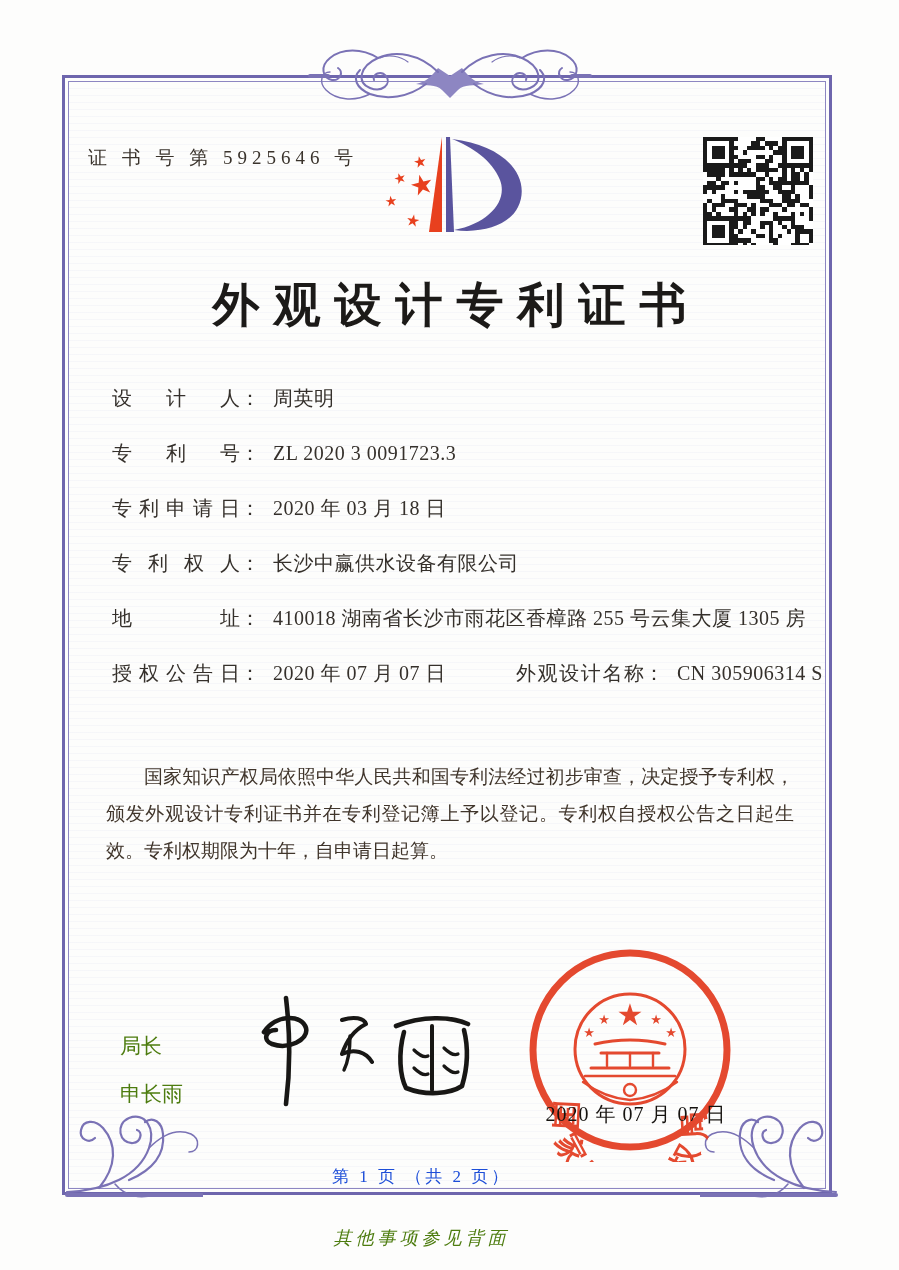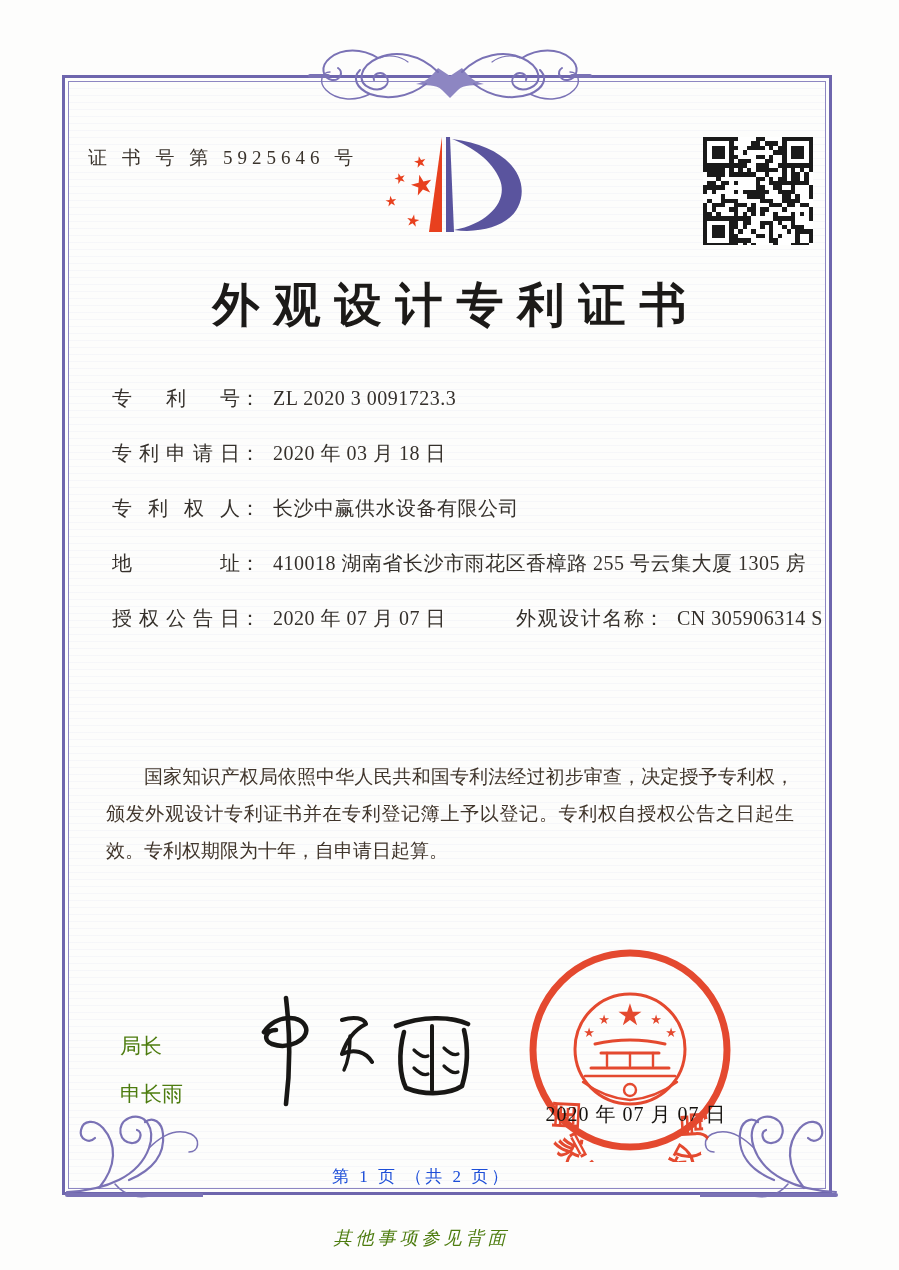--- a/index.html
+++ b/index.html
@@ -374,20 +374,23 @@
       <rect x="88" y="8.8" width="13.200000000000001" height="13.200000000000001" fill="#1a1a1a"></rect>
       <rect x="0" y="79.2" width="30.800000000000004" height="30.800000000000004" fill="#1a1a1a"></rect>
       <rect x="4.4" y="83.60000000000001" width="22" height="22" fill="#fff"></rect>
       <rect x="8.8" y="88" width="13.200000000000001" height="13.200000000000001" fill="#1a1a1a"></rect>
     </svg>
 
   <h1 class="title">外观设计专利证书</h1>
 
   <div class="fields">
     <div class="field-row">
+      <span class="flabel">设计人</span><span class="fcolon">：</span><span class="fvalue">周英明</span>
+    </div>
+    <div class="field-row">
       <span class="flabel">专利号</span><span class="fcolon">：</span><span class="fvalue">ZL 2020 3 0091723.3</span>
     </div>
     <div class="field-row">
       <span class="flabel">专利申请日</span><span class="fcolon">：</span><span class="fvalue">2020 年 03 月 18 日</span>
     </div>
     <div class="field-row">
       <span class="flabel">专利权人</span><span class="fcolon">：</span><span class="fvalue">长沙中赢供水设备有限公司</span>
     </div>
     <div class="field-row">
       <span class="flabel">地址</span><span class="fcolon">：</span><span class="fvalue">410018 湖南省长沙市雨花区香樟路 255 号云集大厦 1305 房</span>

